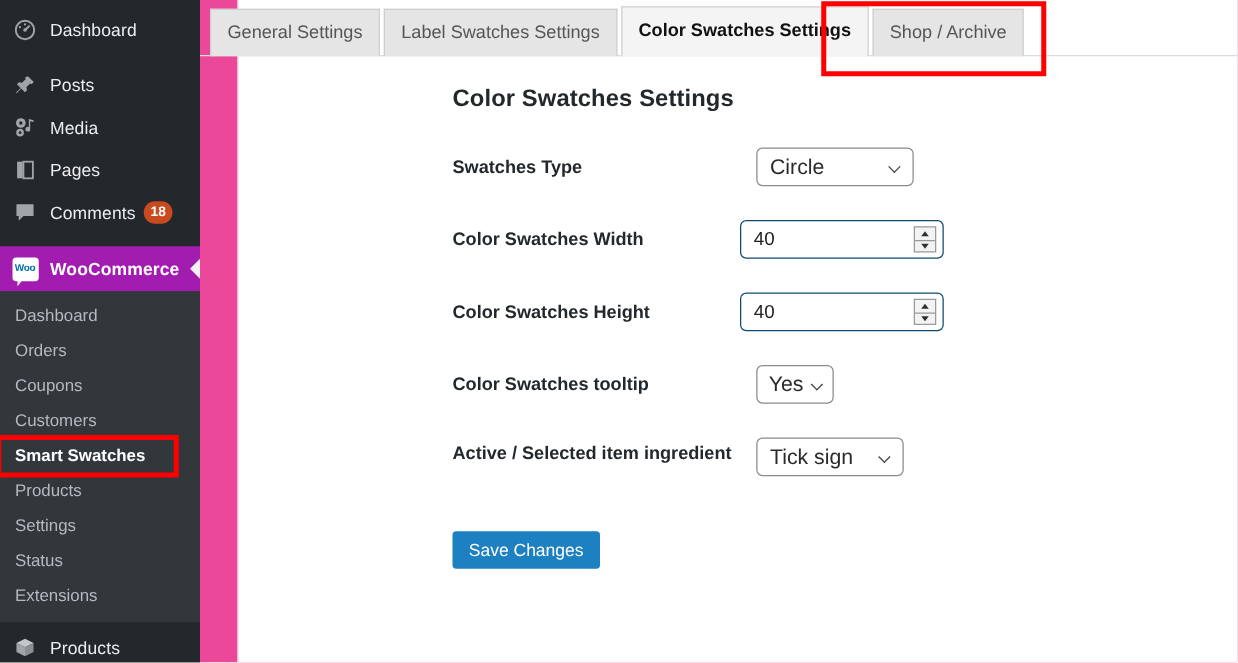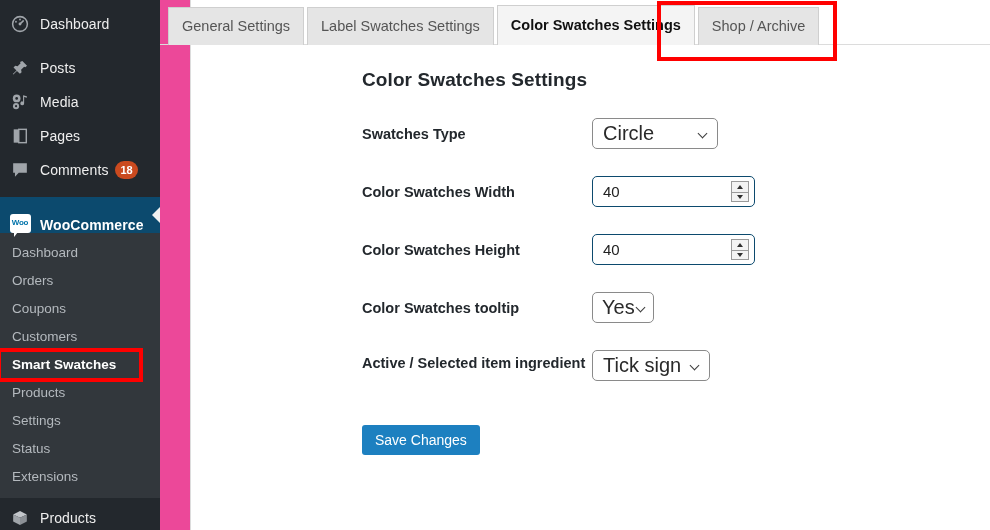--- a/index.html
+++ b/index.html
@@ -72,25 +72,24 @@
     margin-left: 7px;
     border-radius: 10px;
     background: #ca4a1f;
     color: #fff;
     font-size: 11px;
     font-weight: 600;
     box-sizing: border-box;
   }
 
   .menu-item.current {
-    background: #0c4a6e;
+    background: #a21caf;
     color: #fff;
     height: 36px;
     font-weight: 600;
-    align-items: flex-end;
   }
   .menu-item.current .m-ico { color: #fff; }
   .menu-item.current::after {
     content: "";
     position: absolute;
     right: 0;
     top: 50%;
     margin-top: -8px;
     border-style: solid;
     border-width: 8px 8px 8px 0;
@@ -239,21 +238,22 @@
   
   .sel {
     position: relative;
     display: inline-block;
     height: 31px;
     border: 1px solid #8a8a8a;
     border-radius: 5px;
     background: #fff;
     box-sizing: border-box;
     color: #2a2a2a;
-    font-size: 20px;
+    font-size: 17px;
+    margin-left: 13px;
   }
   .sel .sel-text {
     display: block;
     line-height: 29px;
     padding: 0 30px 0 10px;
     white-space: nowrap;
   }
   .sel .chev {
     position: absolute;
     right: 9px;

